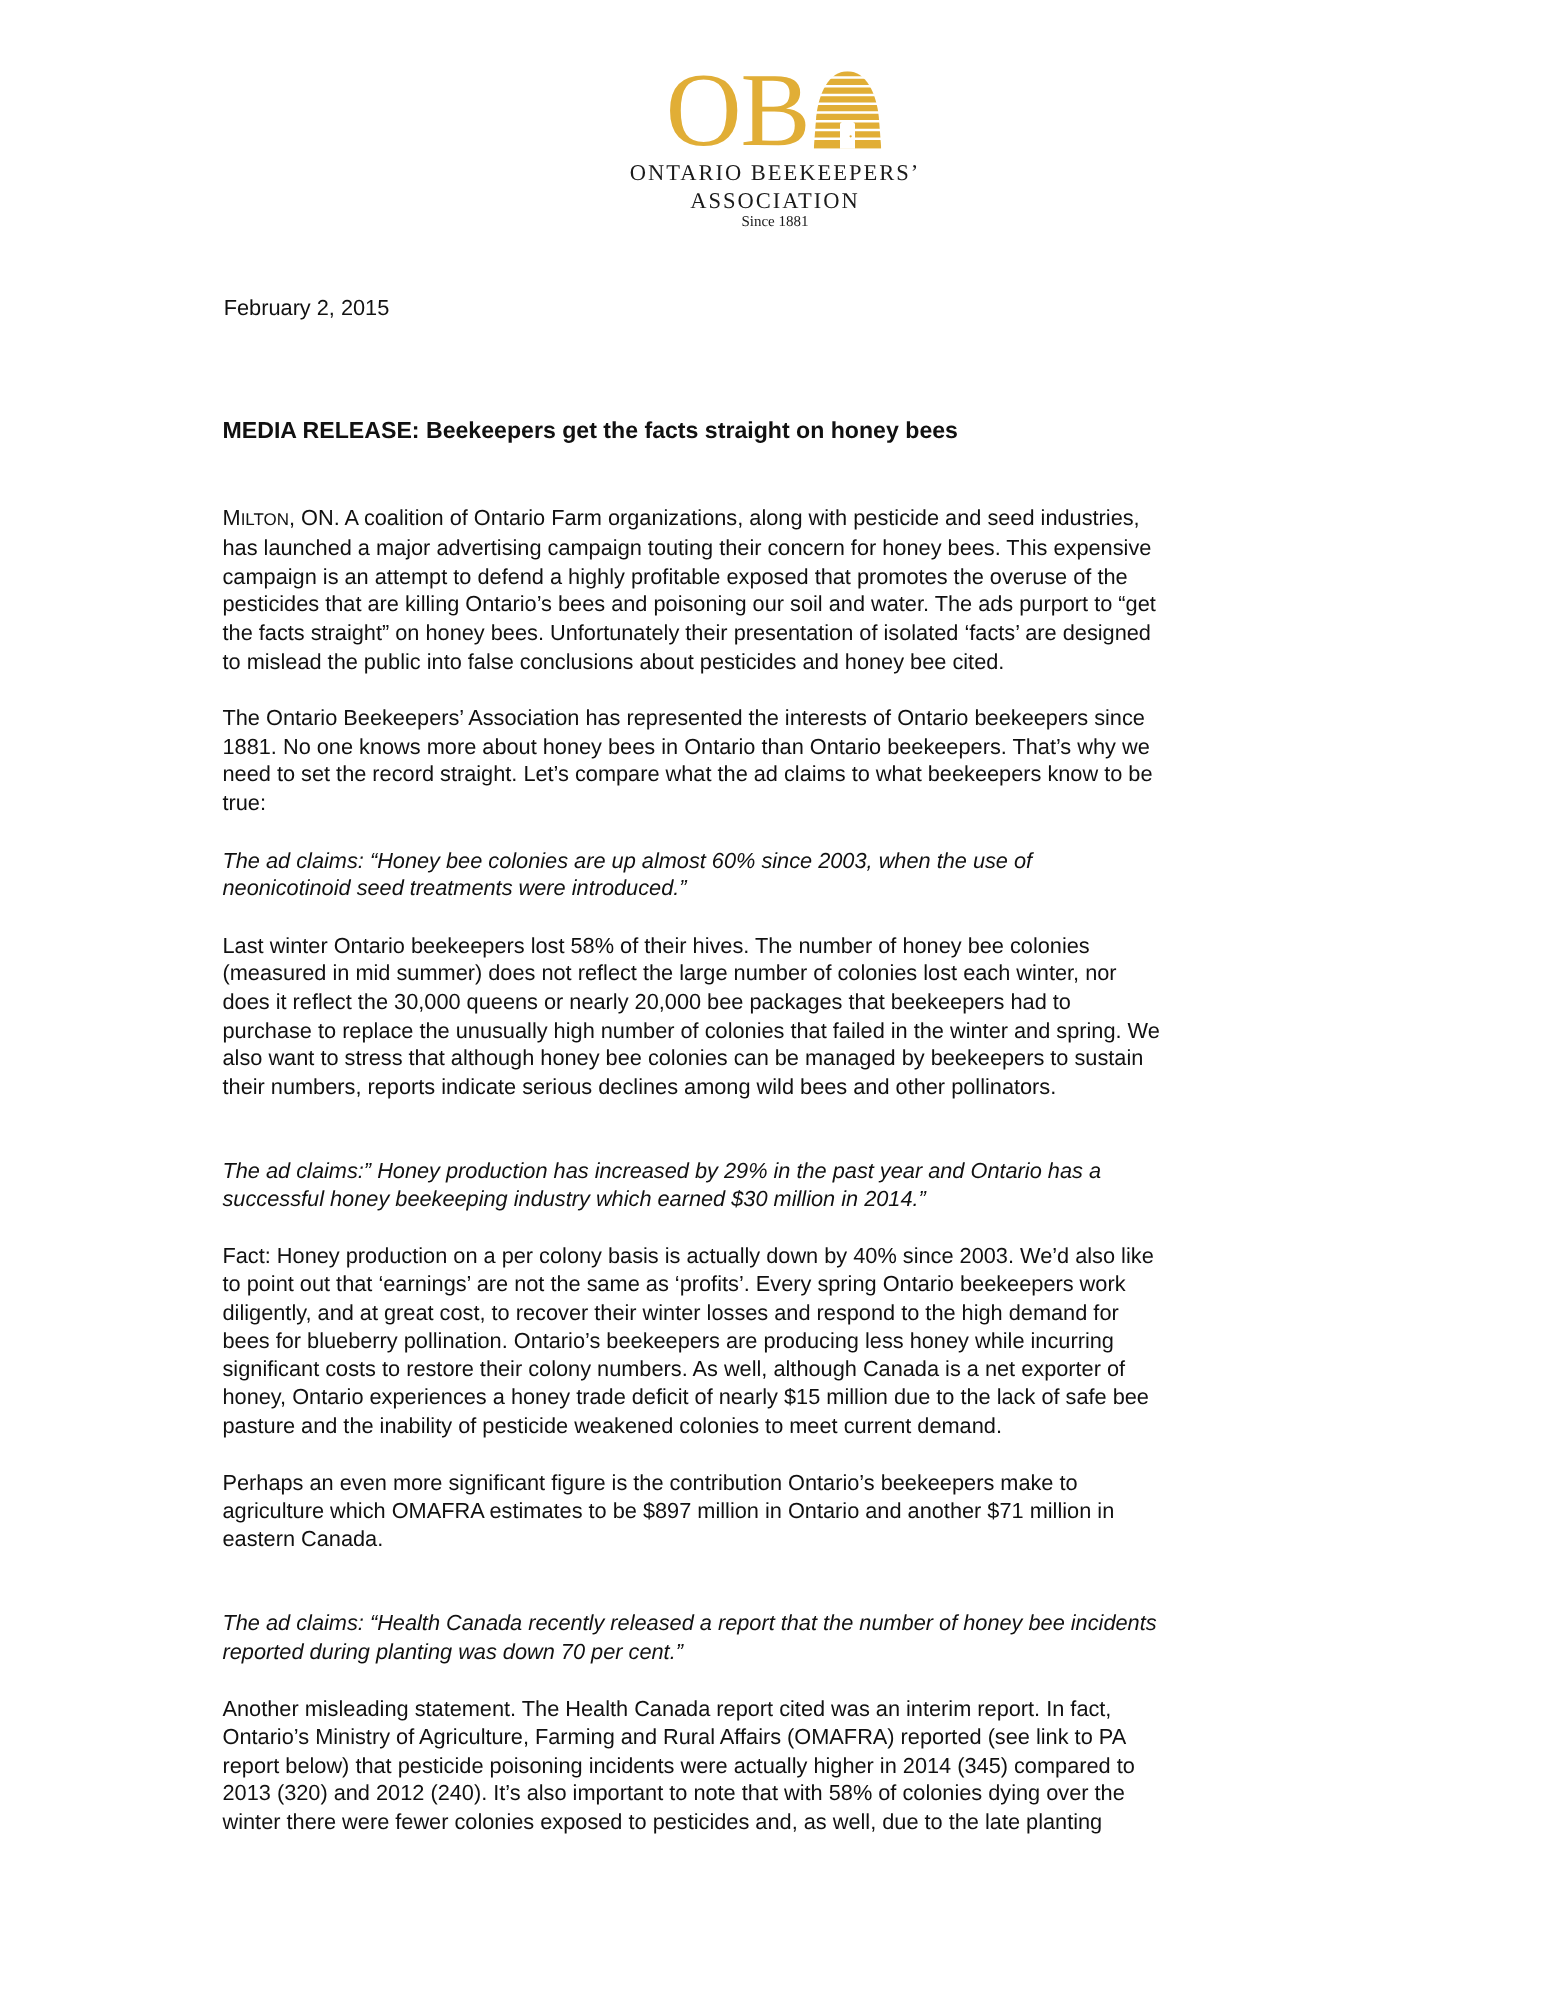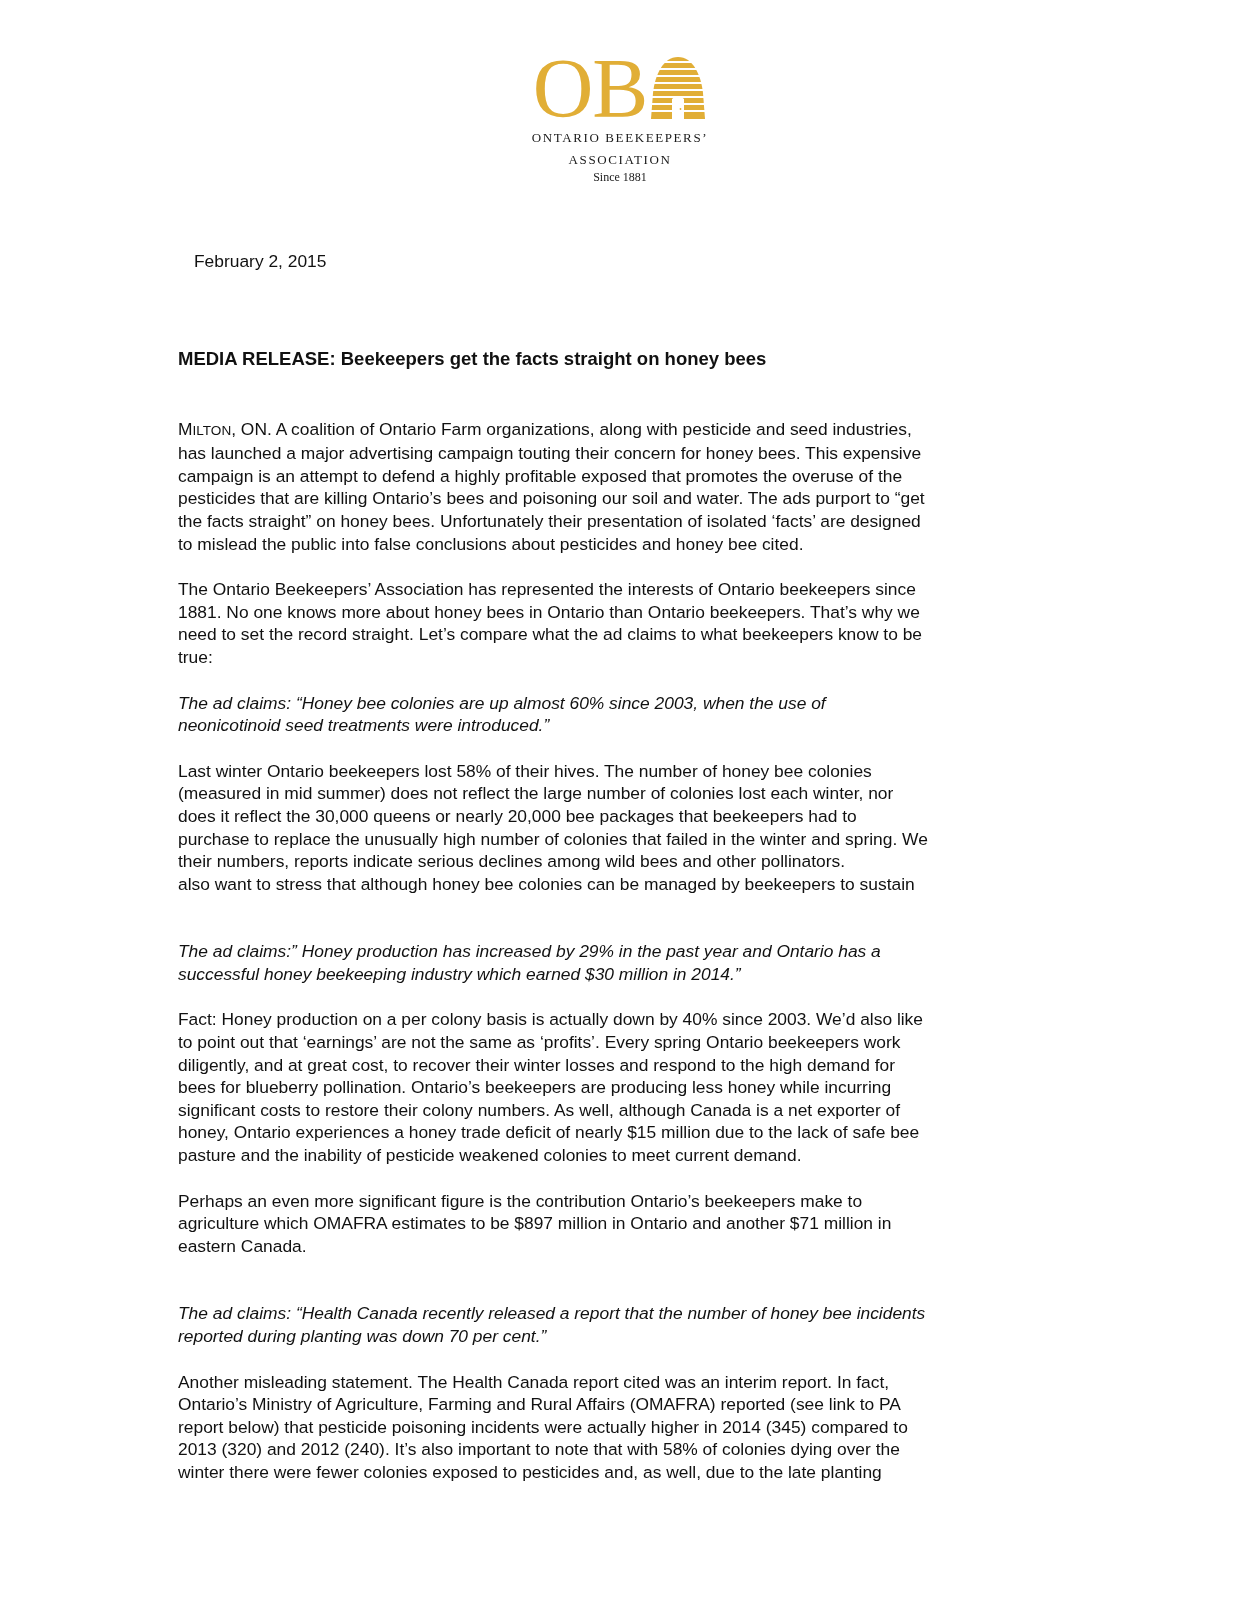--- a/index.html
+++ b/index.html
@@ -31,21 +31,21 @@
       font-family: "Liberation Serif", serif;
       font-size: 84px;
       line-height: 70px;
       color: #E1AE36;
       letter-spacing: -1px;
       margin-right: 2px;
     }
     .hive-icon { width: 58px; height: 66px; display: block; margin-bottom: 3px; }
     .logo-name {
       font-family: "Liberation Serif", serif;
-      font-size: 13px;
+      font-size: 18px;
       letter-spacing: 1.6px;
       line-height: 16px;
       color: #1a1a1a;
       margin-top: 6px;
     }
     .logo-since {
       font-family: "Liberation Serif", serif;
       font-size: 12px;
       line-height: 16px;
       color: #1a1a1a;
@@ -54,21 +54,21 @@
 
     
     .content {
       position: absolute;
       left: 178px;
       top: 234px;
       width: 880px;
       font-size: 17.4px;
       line-height: 22.6px;
     }
-    .date { margin: 16px; }
+    .date { margin: 1px; }
     .headline {
       margin: 74px 0 0 0;
       font-size: 18.5px;
       font-weight: bold;
       line-height: 24px;
     }
     p { margin: 0; }
     .line { display: block; white-space: nowrap; }
     .dateline { font-weight: normal; }
     .dateline .sc { font-size: 0.78em; }
@@ -135,22 +135,22 @@
     <p class="gap-md claim">
       <span class="line">The ad claims: “Honey bee colonies are up almost 60% since 2003, when the use of</span>
       <span class="line">neonicotinoid seed treatments were introduced.”</span>
     </p>
 
     <p class="gap-md">
       <span class="line">Last winter Ontario beekeepers lost 58% of their hives. The number of honey bee colonies</span>
       <span class="line">(measured in mid summer) does not reflect the large number of colonies lost each winter, nor</span>
       <span class="line">does it reflect the 30,000 queens or nearly 20,000 bee packages that beekeepers had to</span>
       <span class="line">purchase to replace the unusually high number of colonies that failed in the winter and spring. We</span>
+      <span class="line">also want to stress that although honey bee colonies can be managed by beekeepers to sustain</span>
       <span class="line">their numbers, reports indicate serious declines among wild bees and other pollinators.</span>
-      <span class="line">also want to stress that although honey bee colonies can be managed by beekeepers to sustain</span>
     </p>
 
     <p class="gap-xl claim">
       <span class="line">The ad claims:” Honey production has increased by 29% in the past year and Ontario has a</span>
       <span class="line">successful honey beekeeping industry which earned $30 million in 2014.”</span>
     </p>
 
     <p class="gap-md">
       <span class="line">Fact: Honey production on a per colony basis is actually down by 40% since 2003. We’d also like</span>
       <span class="line">to point out that ‘earnings’ are not the same as ‘profits’.  Every spring Ontario beekeepers work</span>

